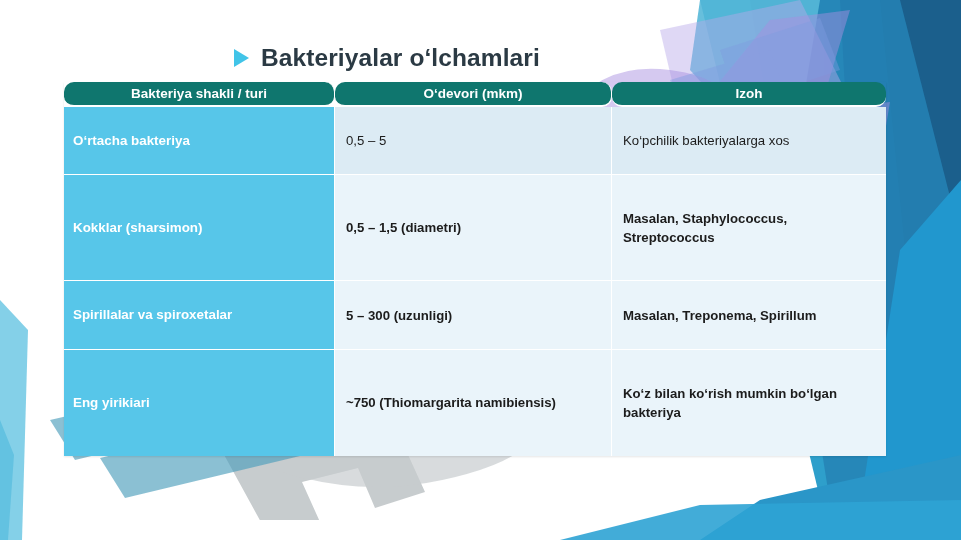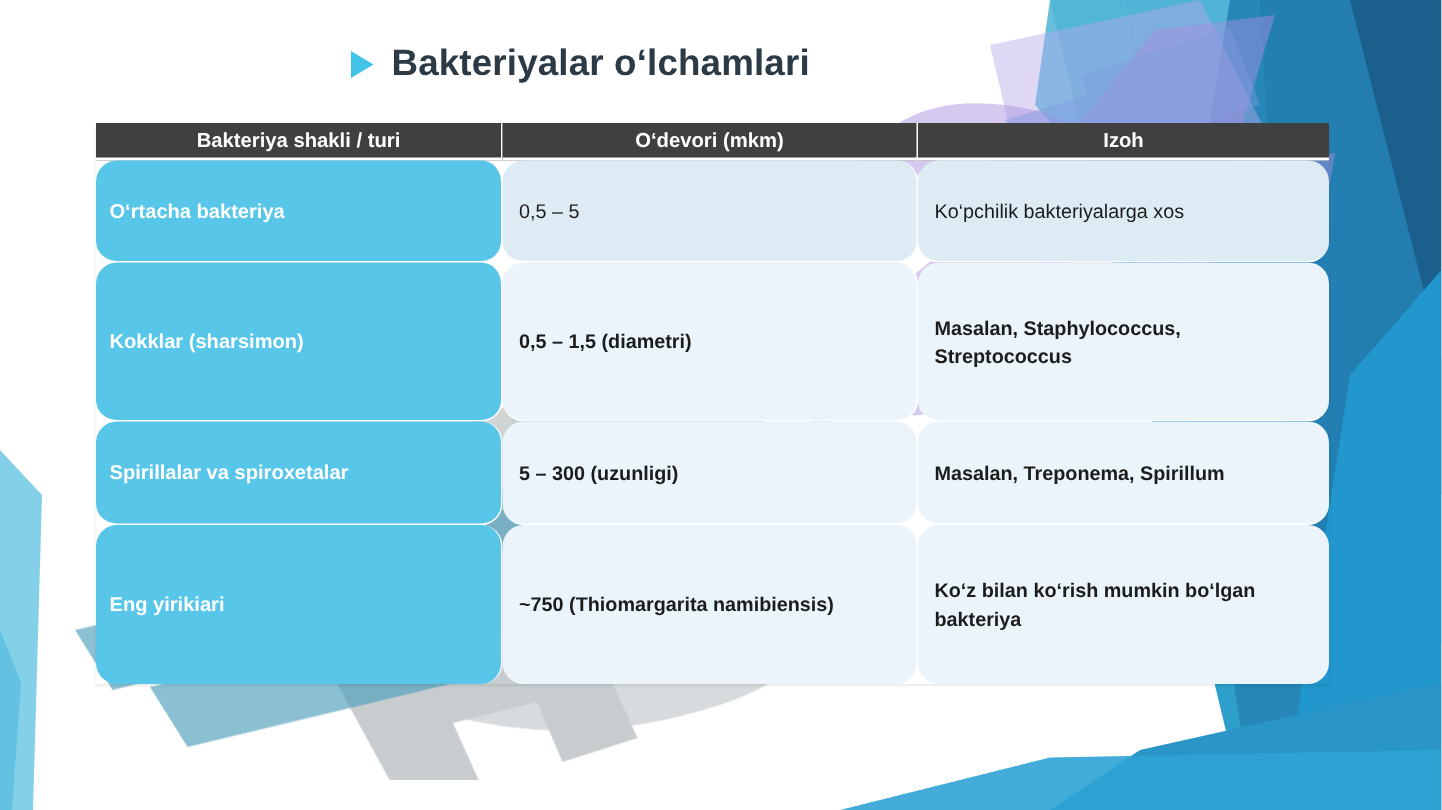--- a/index.html
+++ b/index.html
@@ -51,21 +51,21 @@
     top: 10px;
     width: 420px;
     height: 300px;
     pointer-events: none;
   }
 
   
   #title-row {
     position: absolute;
     left: 234px;
-    top: 29px;
+    top: 44px;
     display: flex;
     align-items: center;
     gap: 12px;
     z-index: 6;
   }
 
   #bullet-triangle {
     width: 0;
     height: 0;
     border-top: 9px solid transparent;
@@ -93,42 +93,42 @@
     table-layout: fixed;
     z-index: 5;
     box-shadow: 0 1px 2px rgba(0,0,0,.10);
   }
 
   #bakteriya-table col.c1 { width: 271px; }
   #bakteriya-table col.c2 { width: 277px; }
   #bakteriya-table col.c3 { width: 274px; }
 
   #bakteriya-table th {
-    background: #404040;
+    background: #0f766e;
     color: #ffffff;
     font-size: 13.5px;
     font-weight: bold;
     height: 25px;
     padding: 0 10px;
     text-align: center;
     border-right: 1.5px solid #ffffff;
     border-bottom: 2px solid #ffffff;
     white-space: nowrap;
+    border-radius: 10px;
   }
   #bakteriya-table th:last-child { border-right: none; }
 
   #bakteriya-table td {
     font-size: 13.2px;
     color: #1C1C1C;
     padding: 24px 11px;
     vertical-align: middle;
     border-bottom: 1.5px solid #ffffff;
     border-right: 1.5px solid #ffffff;
     line-height: 1.45;
-    border-radius: 14px;
   }
   #bakteriya-table td:last-child { border-right: none; }
   #bakteriya-table tr:last-child td { border-bottom: none; }
 
   
   #bakteriya-table td.label-cell {
     background: #57C6E9;
     color: #ffffff;
     font-weight: bold;
     font-size: 13.4px;

